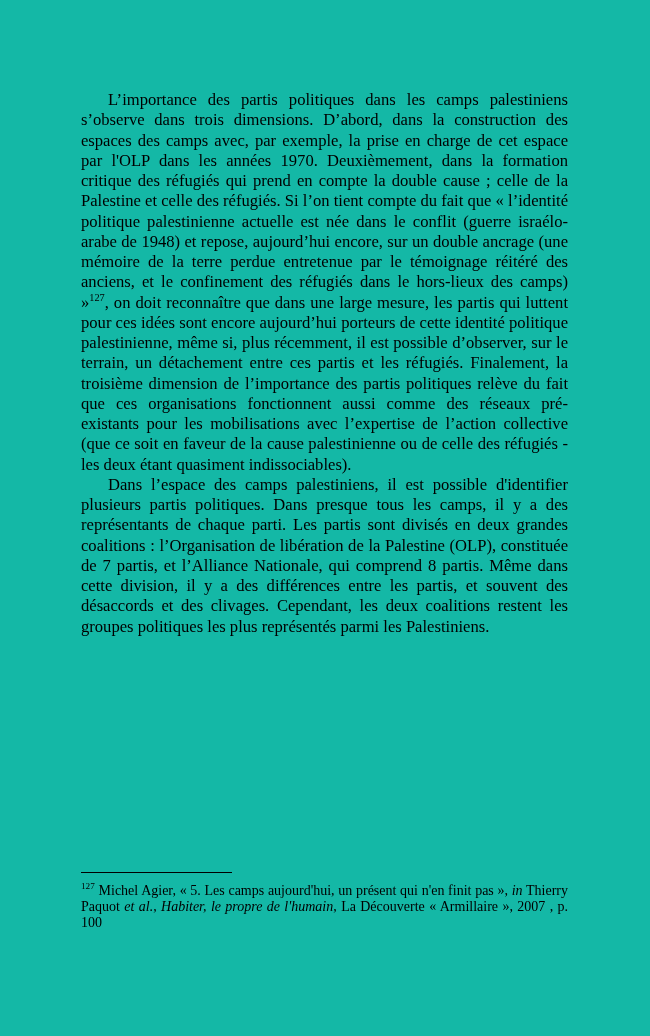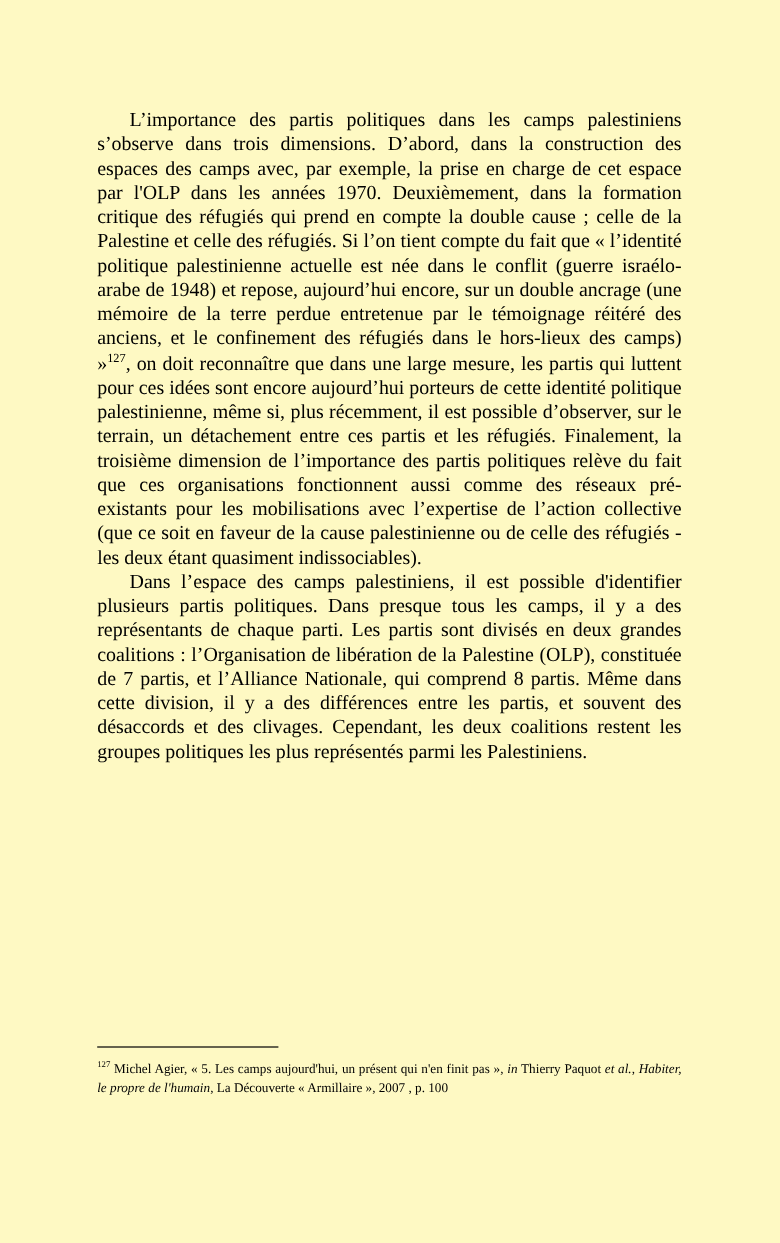--- a/index.html
+++ b/index.html
@@ -1,21 +1,21 @@
 <!DOCTYPE html>
 <html><head>
 <meta charset="utf-8">
 <style>
   * { margin: 0; padding: 0; box-sizing: border-box; }
   html, body { background: #ffffff; }
   .page {
     position: relative;
     width: 650px;
     height: 1036px;
-    background: #fef9c3;
+    background: #14b8a6;
     font-family: "Liberation Serif", serif;
     color: #000;
     overflow: hidden;
   }
   .text-block {
     position: absolute;
     left: 81px;
     top: 90px;
     width: 487px;
   }
@@ -36,21 +36,21 @@
     top: 872px;
     width: 487px;
   }
   .fn-rule {
     width: 151px;
     height: 0;
     border-top: 1px solid #000;
     margin-bottom: 10px;
   }
   .footnote {
-    font-size: 11px;
+    font-size: 14px;
     line-height: 16.2px;
     text-align: justify;
   }
   .footnote .fn-marker {
     font-size: 0.66em;
     vertical-align: super;
     line-height: 0;
   }
   .footnote em { font-style: italic; }
   .page-number {

